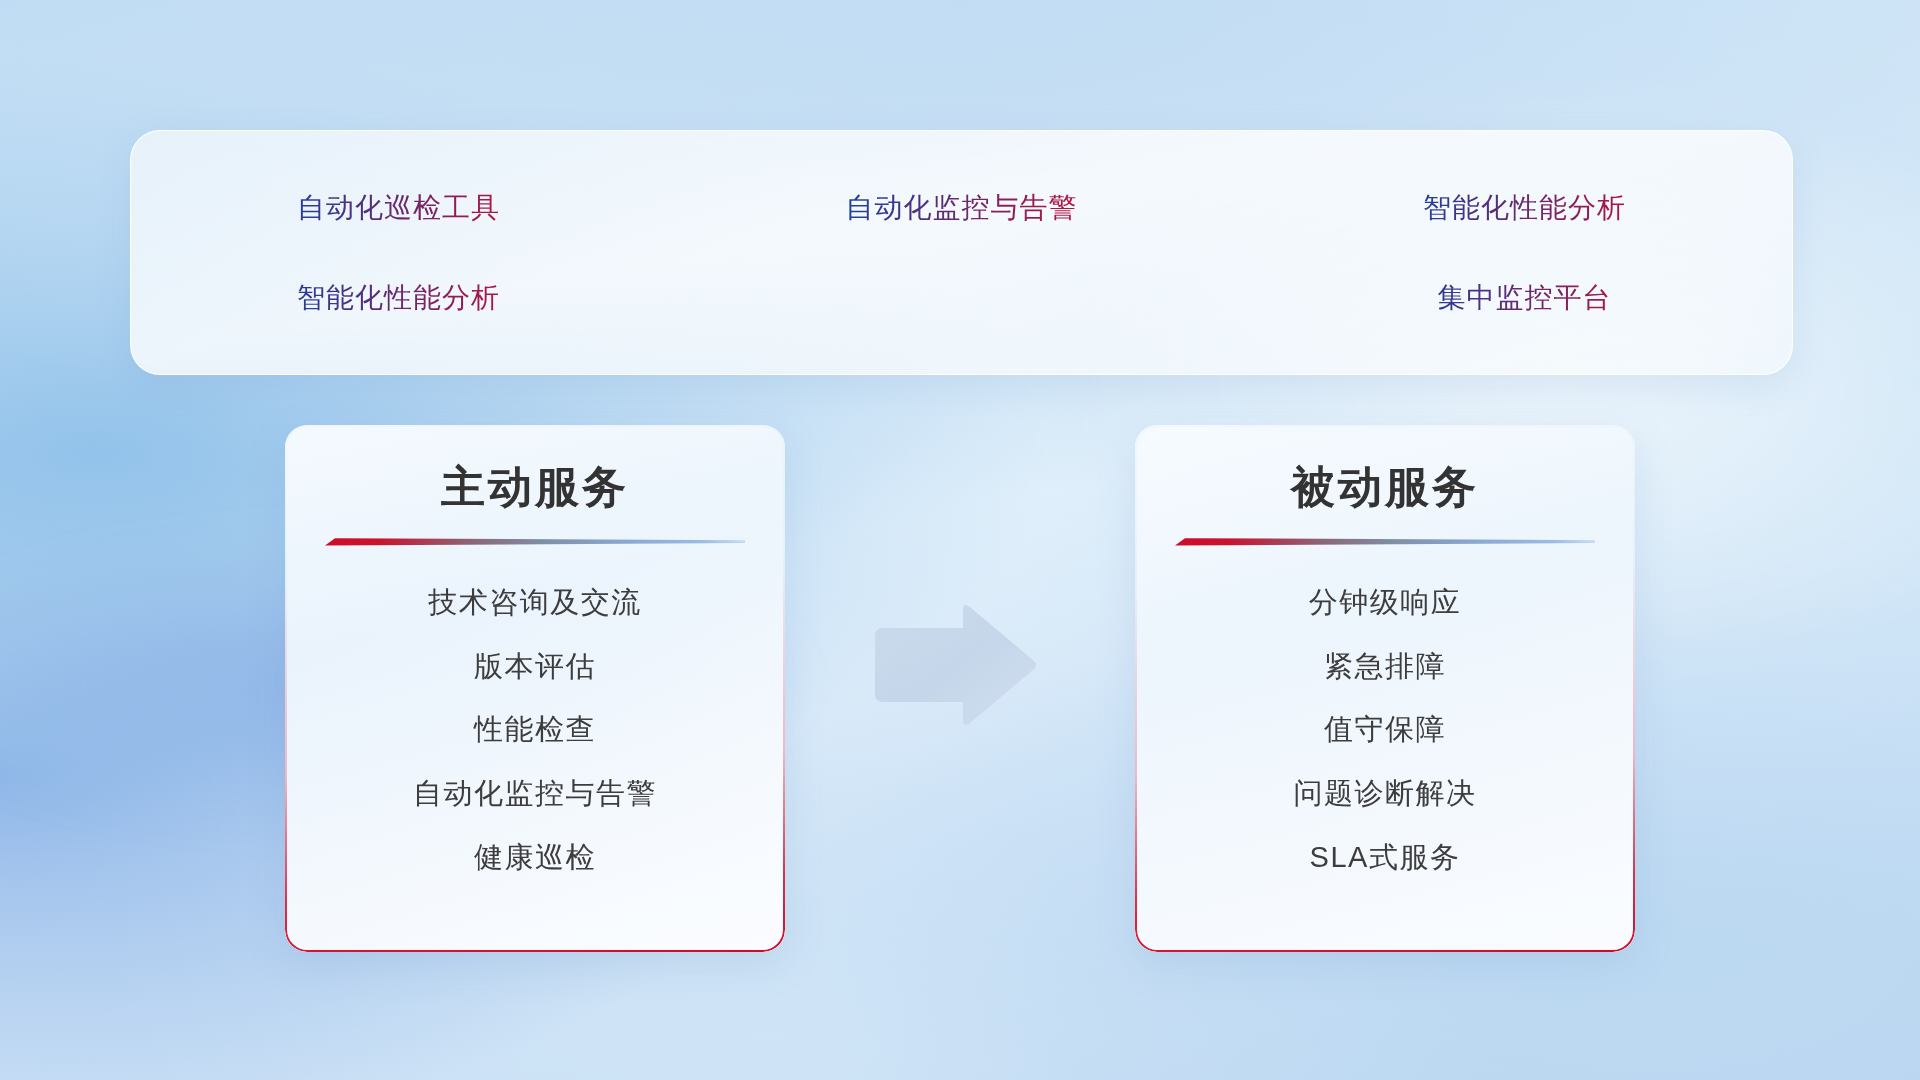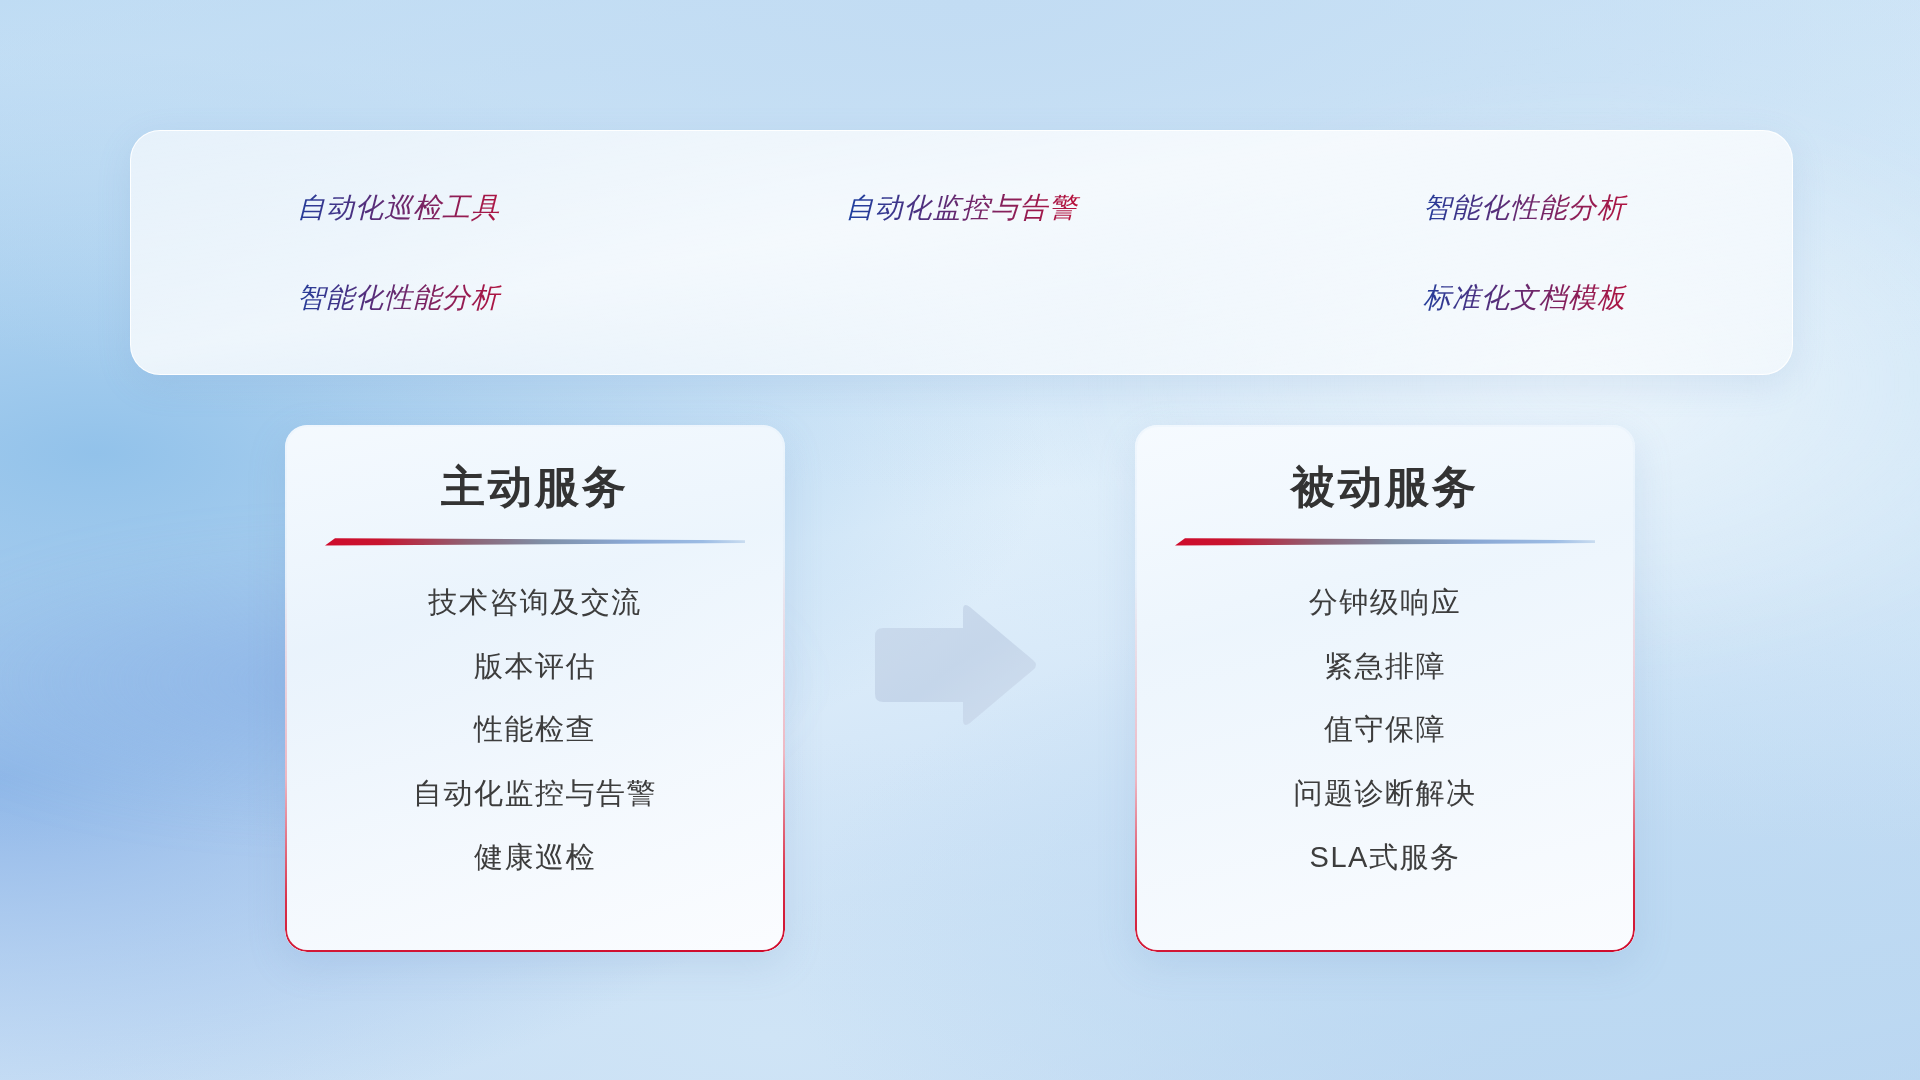--- a/index.html
+++ b/index.html
@@ -77,21 +77,20 @@
     align-items: center;
     justify-content: center;
     position: relative;
     background: #f2f2f2;
     font-size: 28px;
     letter-spacing: 1px;
     background-image: linear-gradient(92deg, #1b3fa0 18%, #b7123c 82%);
     -webkit-background-clip: text;
     background-clip: text;
     color: transparent;
-    font-style: italic;
   }
   .tag::before {
     content: "";
     position: absolute;
     inset: 0;
     border-radius: 9px;
     background: #f2f2f2;
     z-index: -2;
   }
   .tag::after {
@@ -203,21 +202,21 @@
     <div class="tag">
       <span>智能化性能分析</span>
     </div>
   </div>
 
   <div class="tag-row">
     <div class="tag">
       <span>智能化性能分析</span>
     </div>
     <div class="tag">
-      <span>标准化文档模板</span>
+      <span>集中监控平台</span>
     </div>
   </div>
 
 </section>
 
 <section class="service-card" id="card-proactive">
   <h2 class="card-title">主动服务</h2>
 
   <div class="card-divider">
     <svg viewBox="0 0 420 12" preserveAspectRatio="none">

